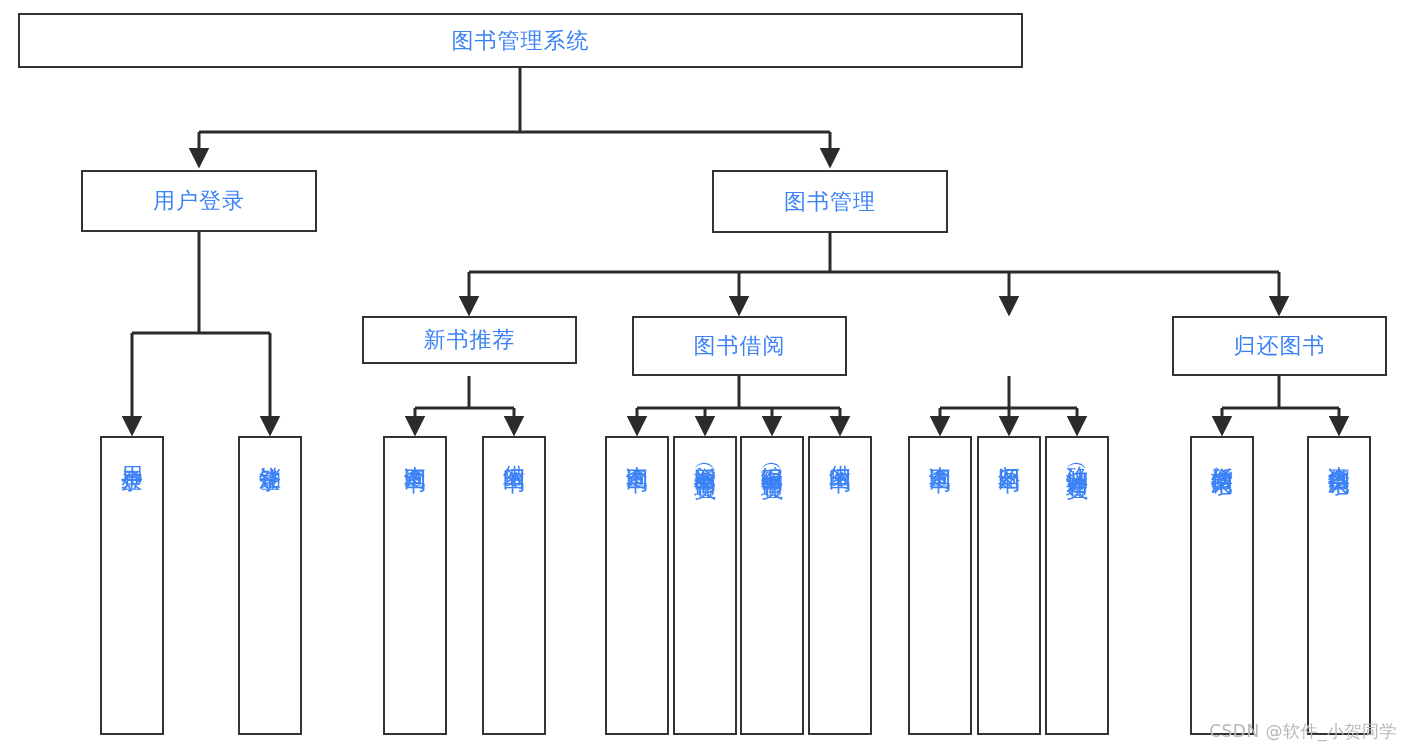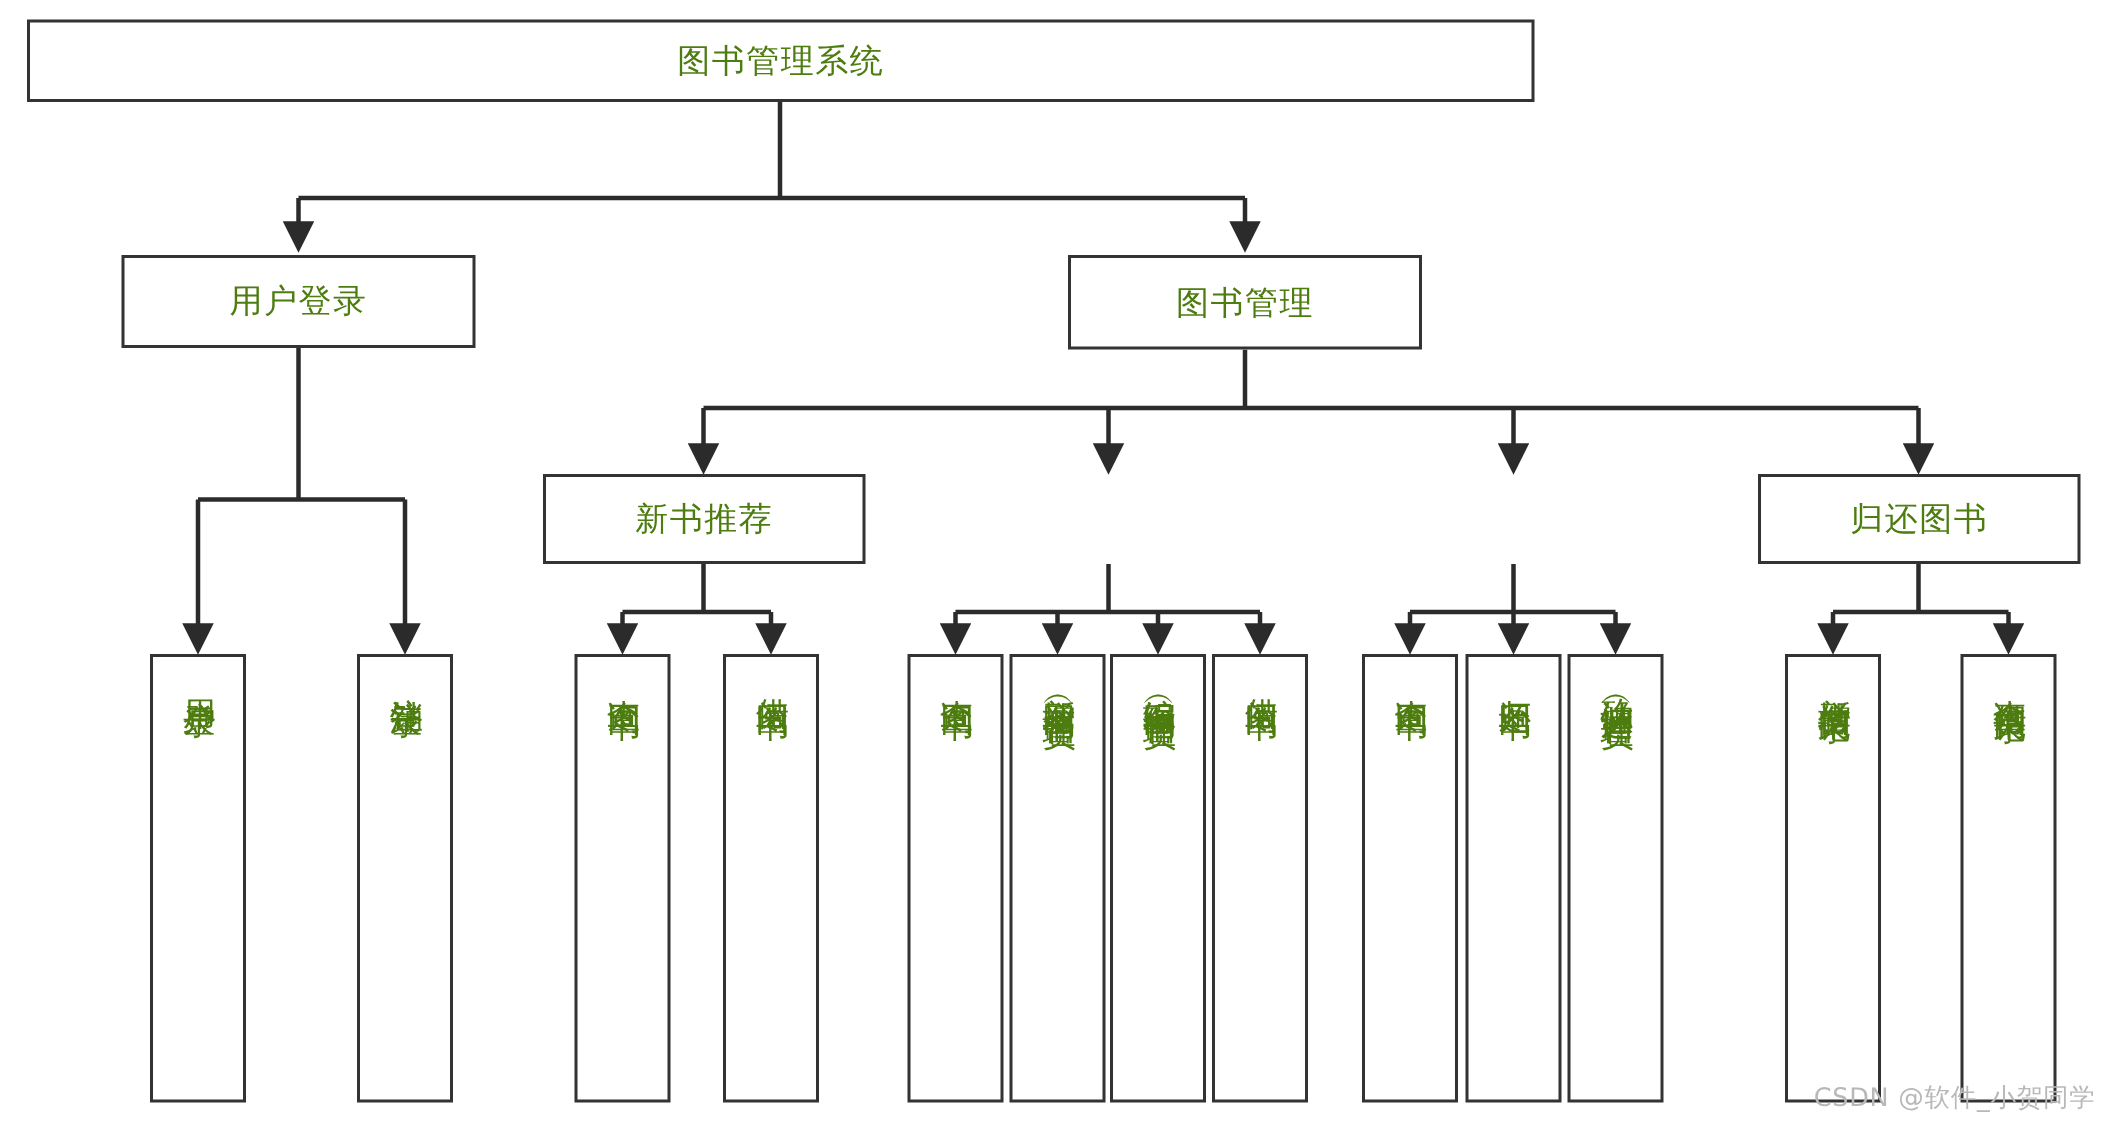--- a/index.html
+++ b/index.html
@@ -27,21 +27,21 @@
     pointer-events: none;
   }
   .node {
     position: absolute;
     box-sizing: border-box;
     background: #ffffff;
     border: 2px solid #333333;
     display: flex;
     align-items: center;
     justify-content: center;
-    color: #4d7c0f;
+    color: #3b82f6;
     z-index: 2;
   }
   .node.h-node {
     font-size: 22px;
     letter-spacing: 1px;
   }
   .node.v-node {
     align-items: flex-start;
     justify-content: center;
     padding-top: 10px;
@@ -128,24 +128,27 @@
   </div>
 
   <div class="node h-node" style="left:81px; top:170px; width:236px; height:62px;">
     <span class="htext">用户登录</span>
   </div>
 
   <div class="node h-node" style="left:712px; top:170px; width:236px; height:63px;text-align:right;">
     <span class="htext">图书管理</span>
   </div>
 
-  <div class="node h-node" style="left:362px; top:316px; width:215px; height:60px;">
+  <div class="node h-node" style="left:362px; top:316px; width:215px; height:48px;">
     <span class="htext">新书推荐</span>
   </div>
 
+  <div class="node h-node" style="left:632px; top:316px; width:215px; height:60px;">
+    <span class="htext">图书借阅</span>
+  </div>
 
 
   <div class="node h-node" style="left:1172px; top:316px; width:215px; height:60px;">
     <span class="htext">归还图书</span>
   </div>
 
   <div class="node v-node" style="left:100px; top:436px; width:64px; height:299px;">
     <span class="vtext">用户登录</span>
   </div>
 

